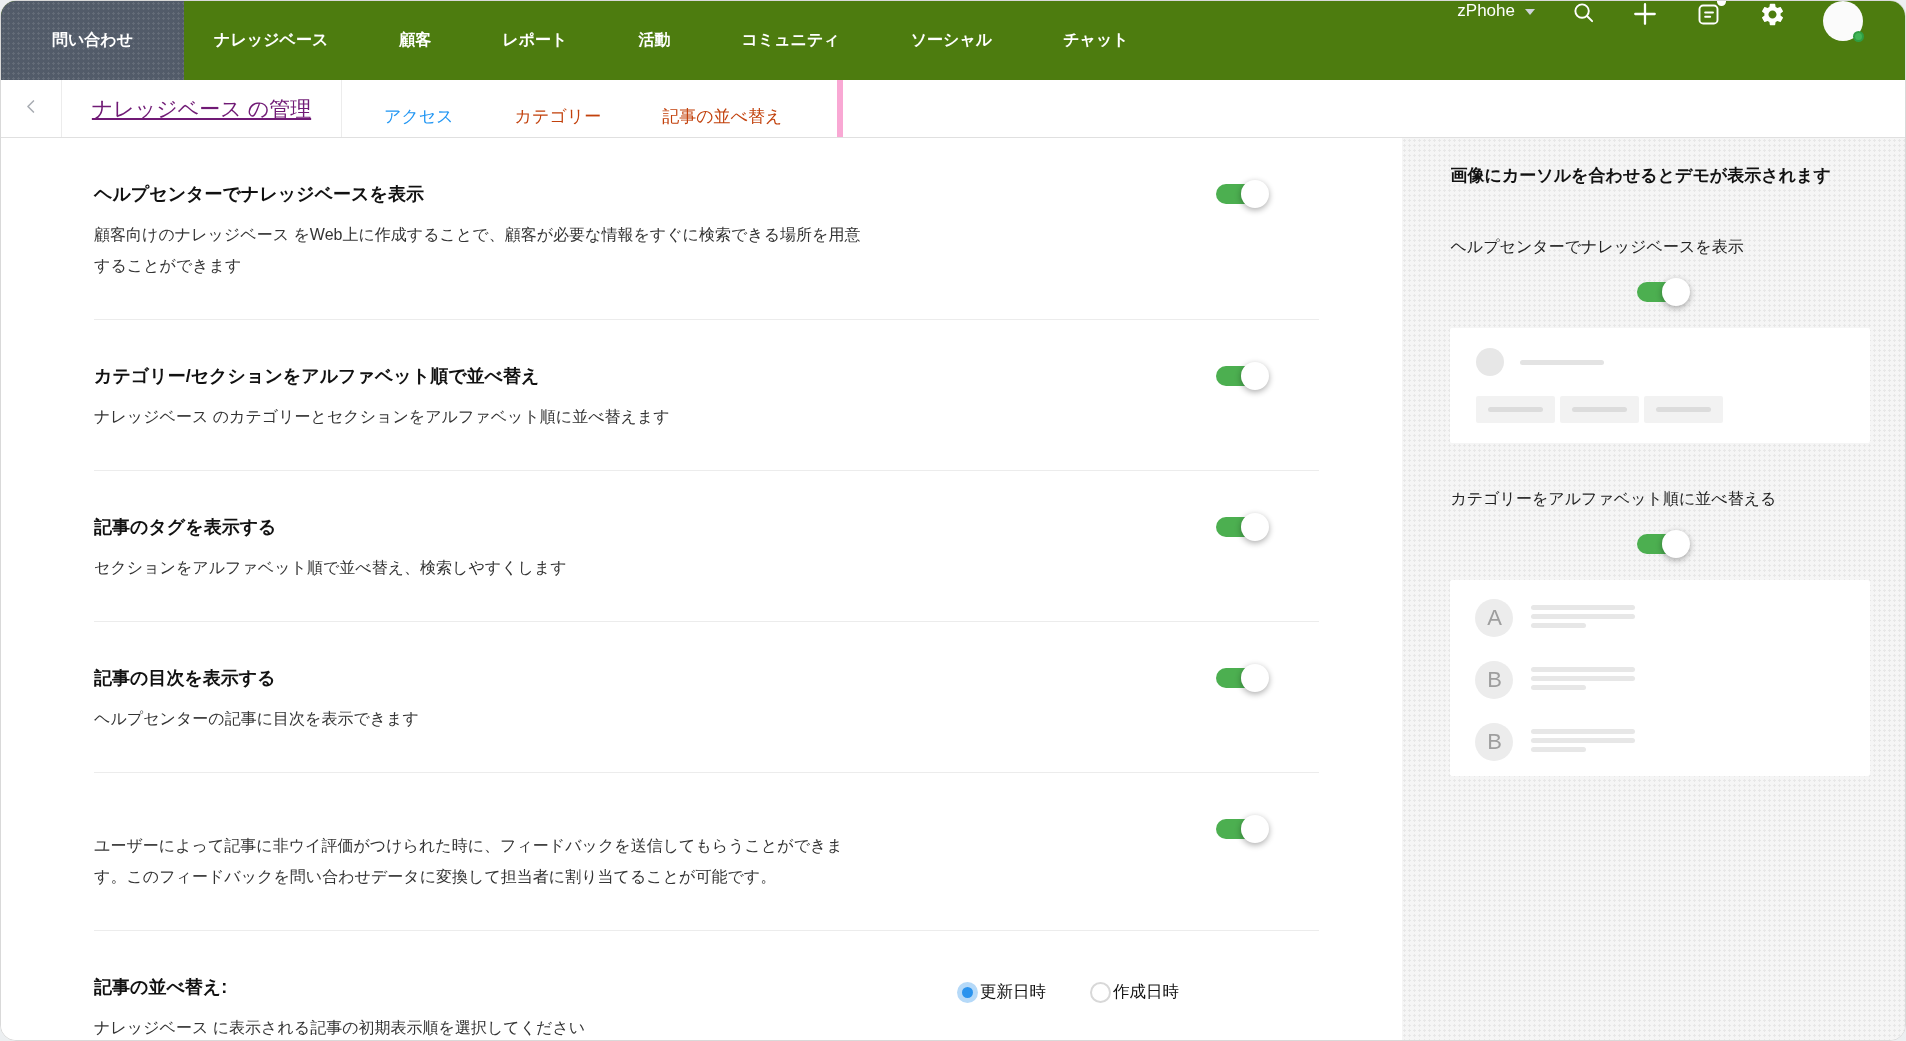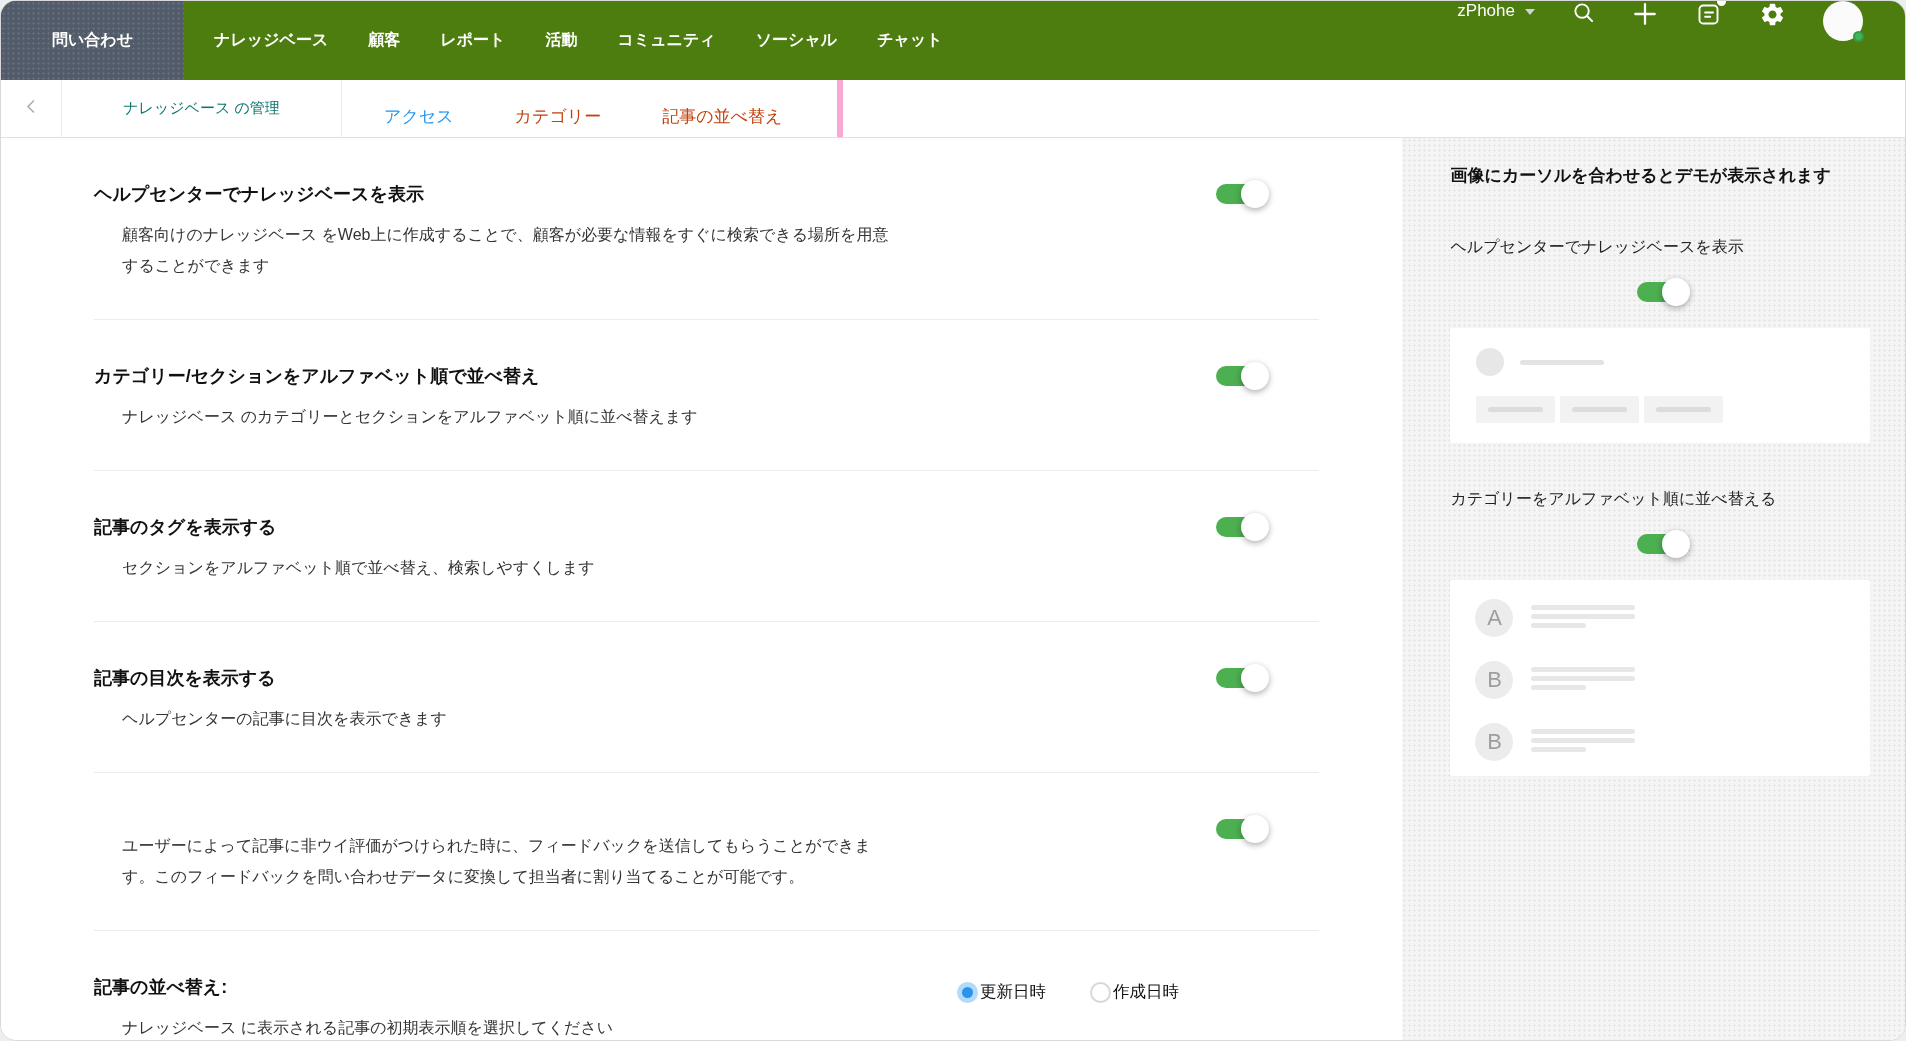--- a/index.html
+++ b/index.html
@@ -22,21 +22,21 @@
   .topnav {
     height:79px; background:#4d7c0f; display:flex; align-items:stretch; color:#fff;
   }
   .nav-active-tab {
     width:183px; display:flex; align-items:center; justify-content:center;
     font-size:16px; font-weight:700; cursor:pointer;
     background-color:#525b69;
     background-image:radial-gradient(rgba(255,255,255,0.10) 1px, transparent 1.2px);
     background-size:5px 5px;
   }
-  .nav-items { display:flex; align-items:center; gap:40px; margin-left:30px; }
+  .nav-items { display:flex; align-items:center; gap:71px; margin-left:30px; }
   .nav-item { font-size:16px; font-weight:600; cursor:pointer; white-space:nowrap; }
   .nav-right { margin-left:auto; display:flex; align-items:flex-start; gap:37px; padding-right:42px; }
   .brand { display:flex; align-items:center; gap:10px; font-size:17px; cursor:pointer; }
   .caret-down {
     width:0; height:0; border-left:5px solid transparent; border-right:5px solid transparent;
     border-top:6px solid #cfd4da; margin-top:2px;
   }
   .nav-icon-btn { position:relative; display:flex; align-items:center; justify-content:center; cursor:pointer; }
   .badge-dot {
     position:absolute; top:-4px; right:-4px; width:9px; height:9px; border-radius:50%;
@@ -54,36 +54,36 @@
   .subnav {
     height:58px; display:flex; align-items:stretch; background:#fff;
     border-bottom:1px solid #e0e0e0;
   }
   .back-btn {
     width:61px; display:flex; align-items:center; justify-content:center;
     border-right:1px solid #ececec; cursor:pointer;
   }
   .subnav-title {
     width:280px; display:flex; align-items:center; justify-content:center;
-    font-size:15px; color:#0f766e; border-right:1px solid #ececec; white-space:nowrap;
+    font-size:21px; color:#701a75; border-right:1px solid #ececec; white-space:nowrap;text-decoration:underline;
   }
   .tabs { display:flex; align-items:center; gap:61px; padding:16px 55px 0 42px; border-right:6px solid #f9a8d4; }
   .tab { font-size:17px; color:#c2410c; cursor:pointer; white-space:nowrap; }
   .tab.active { color:#2196f3; }
 
   
   .page-body { display:flex; height:904px; }
   .main { width:1403px; padding-left:93px; background:#fff; }
   .srow {
     width:1225px; display:flex; justify-content:space-between; align-items:flex-start;
     padding:44px 0 38px; border-bottom:1px solid #ececec;
   }
   .srow.last { border-bottom:none; }
   .srow-title { font-size:18px; font-weight:700; color:#111; }
-  .srow-desc { font-size:16px; color:#333; line-height:31px; margin-top:13px; max-width:780px;margin-left:28px; }
+  .srow-desc { font-size:16px; color:#333; line-height:31px; margin-top:13px; max-width:780px; }
 
   
   .toggle {
     width:46px; height:20px; border-radius:10px; background:#4caf50; position:relative;
     cursor:pointer; flex:none;
   }
   .toggle .knob {
     position:absolute; right:-7px; top:-4px; width:28px; height:28px; border-radius:50%;
     background:#fff; box-shadow:0 2px 6px rgba(0,0,0,0.33);
   }

